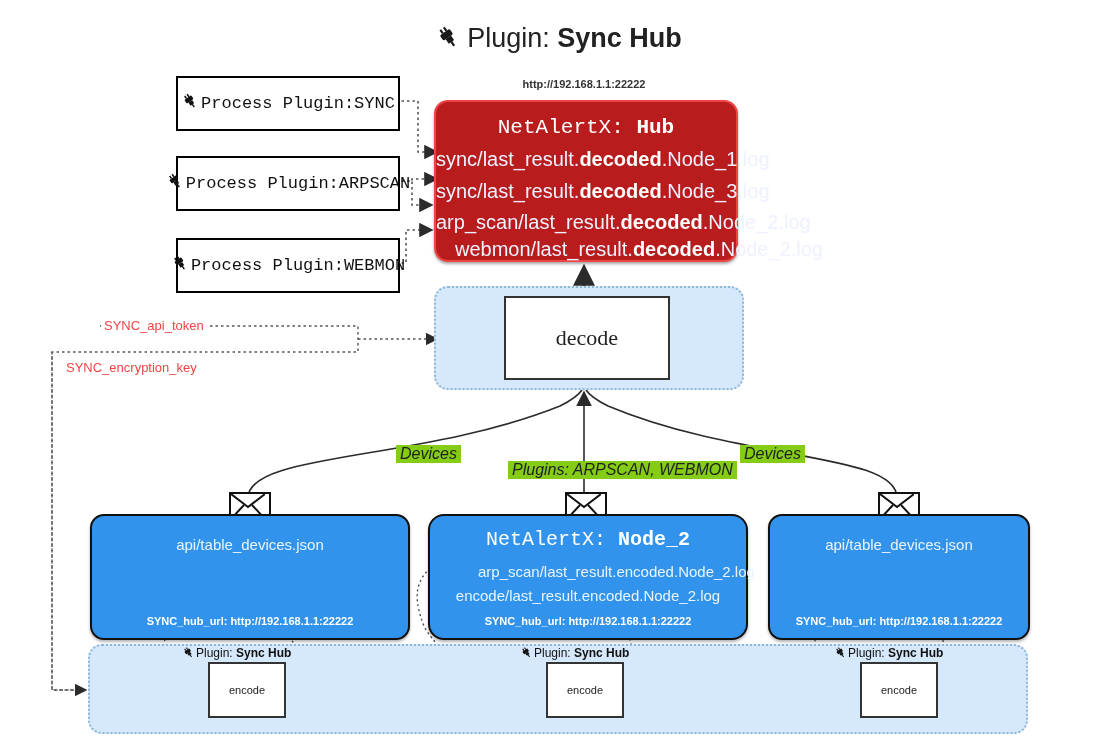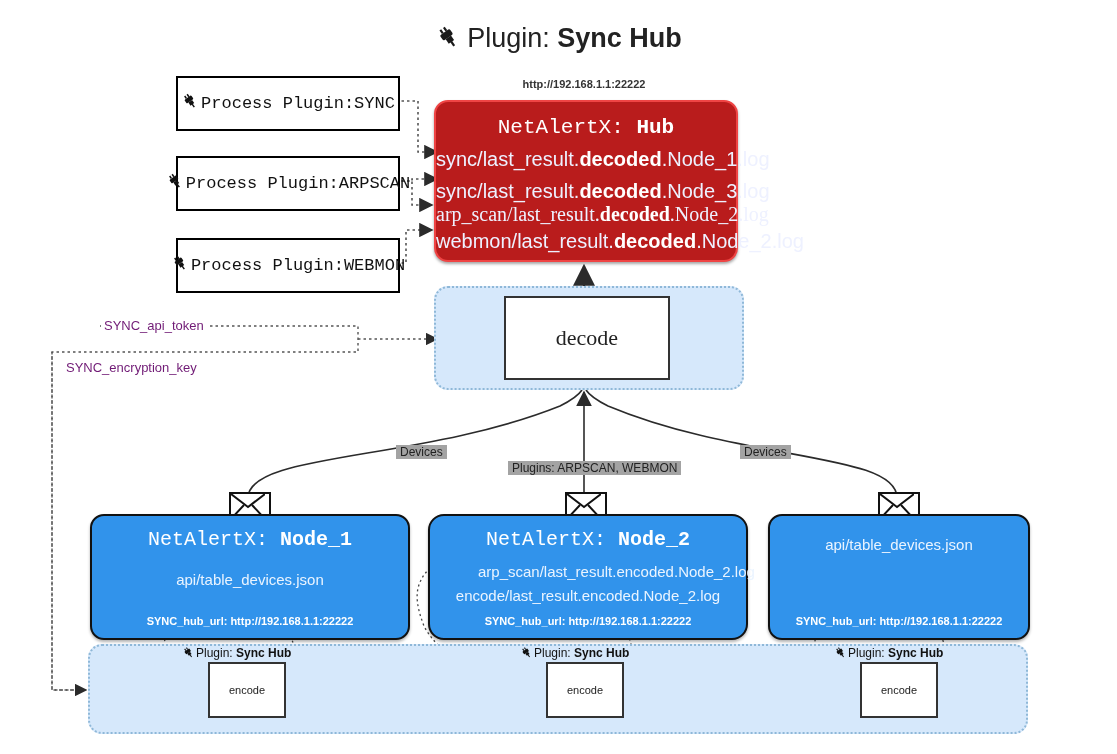--- a/index.html
+++ b/index.html
@@ -48,24 +48,24 @@
         font-size:20px;color:#fff;text-align:center;margin-top:12px;white-space:nowrap;}
   .node .n-title b{font-weight:bold;}
   .node .n-line{font-size:15px;color:#eaf4ff;text-align:center;margin-top:12px;white-space:nowrap;}
   .node .n-foot{position:absolute;left:0;right:0;bottom:11px;text-align:center;
         font-size:11px;font-weight:bold;color:#ffffff;white-space:nowrap;}
 
   .envelope{position:absolute;width:38px;height:29px;background:#fff;border:2px solid #111;}
   .envelope:before,.envelope:after{content:"";position:absolute;top:0;width:50%;height:100%;
         box-sizing:border-box;}
 
-  .edge-label{position:absolute;font-size:12px;color:#222;background:#a3a3a3;
-        padding:0 4px;white-space:nowrap;}
-
-  .sync-label{position:absolute;font-size:13px;color:#701a75;background:#fff;
+  .edge-label{position:absolute;font-size:16px;color:#222;background:#84cc16;
+        padding:0 4px;white-space:nowrap;font-style:italic;}
+
+  .sync-label{position:absolute;font-size:13px;color:#ef4444;background:#fff;
         padding:0 3px;white-space:nowrap;}
 
   .plugin-tag{position:absolute;font-size:12px;color:#111;white-space:nowrap;}
   .plugin-tag b{font-weight:bold;}
   .plugin-tag .plug{display:inline-block;vertical-align:-2px;margin-right:1px;}
 </style>
 </head>
 <body>
 
 <div class="canvas">
@@ -180,24 +180,24 @@
     <div class="hub-title">
       <span>NetAlertX:</span>
       <b>Hub</b>
     </div>
     <div class="logline">
       <span>sync/last_result.</span><b>decoded</b><span>.Node_1.log</span>
     </div>
     <div class="logline">
       <span>sync/last_result.</span><b>decoded</b><span>.Node_3.log</span>
     </div>
-    <div class="logline" style="margin-top:0;font-family:Liberation Serif, serif;">
+    <div class="logline" style="margin-top:8px;">
       <span>arp_scan/last_result.</span><b>decoded</b><span>.Node_2.log</span>
     </div>
-    <div class="logline" style="margin-top:4px;">
+    <div class="logline" style="margin-top:4px;padding-left:19px;">
       <span>webmon/last_result.</span><b>decoded</b><span>.Node_2.log</span>
     </div>
   </div>
 
   <div class="panel" style="left:434px;top:286px;width:306px;height:100px;"></div>
   <div class="wbox decode" style="left:504px;top:296px;width:162px;height:80px;">
     <span>decode</span>
   </div>
 
   <div class="sync-label" style="left:101px;top:318px;">SYNC_api_token</div>
@@ -220,24 +220,20 @@
       </svg>
   </div>
   <div class="envelope" style="left:878px;top:492px;">
     <svg width="34" height="25" viewBox="0 0 34 25">
         <path d="M0,0 L17,13 L34,0" fill="none" stroke="#111" stroke-width="2"></path>
         <path d="M0,25 L13,11 M34,25 L21,11" fill="none" stroke="#111" stroke-width="2"></path>
       </svg>
   </div>
 
   <div class="node" style="left:90px;top:514px;width:316px;height:122px;">
-    <div class="n-title">
-      <span>NetAlertX:</span>
-      <b>Node_1</b>
-    </div>
     <div class="n-line" style="margin-top:20px;">api/table_devices.json</div>
     <div class="n-foot">SYNC_hub_url: http://192.168.1.1:22222</div>
   </div>
 
   <div class="node" style="left:428px;top:514px;width:316px;height:122px;border-radius:16px;">
     <div class="n-title">
       <span>NetAlertX:</span>
       <b>Node_2</b>
     </div>
     <div class="n-line" style="padding-left:48px;">arp_scan/last_result.encoded.Node_2.log</div>

